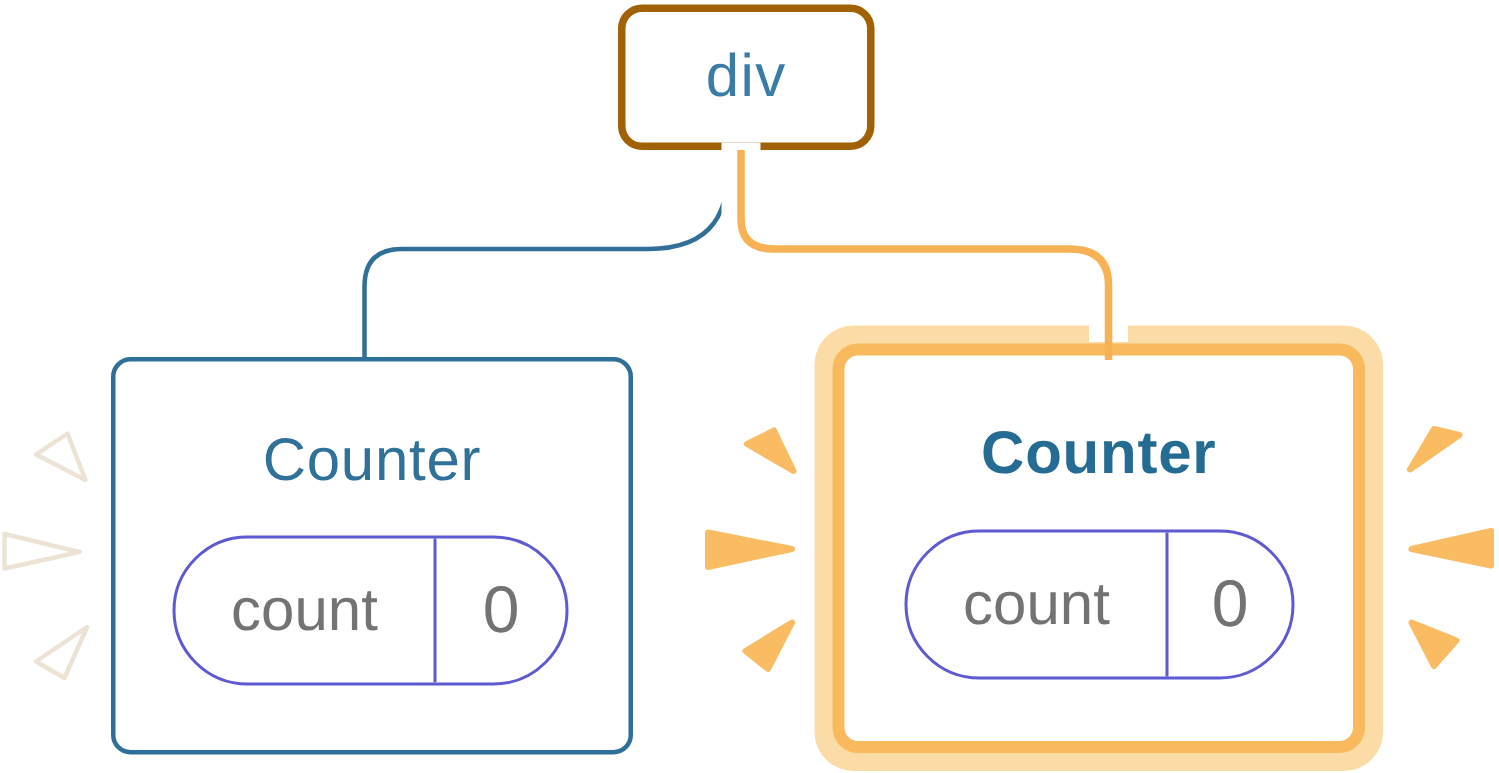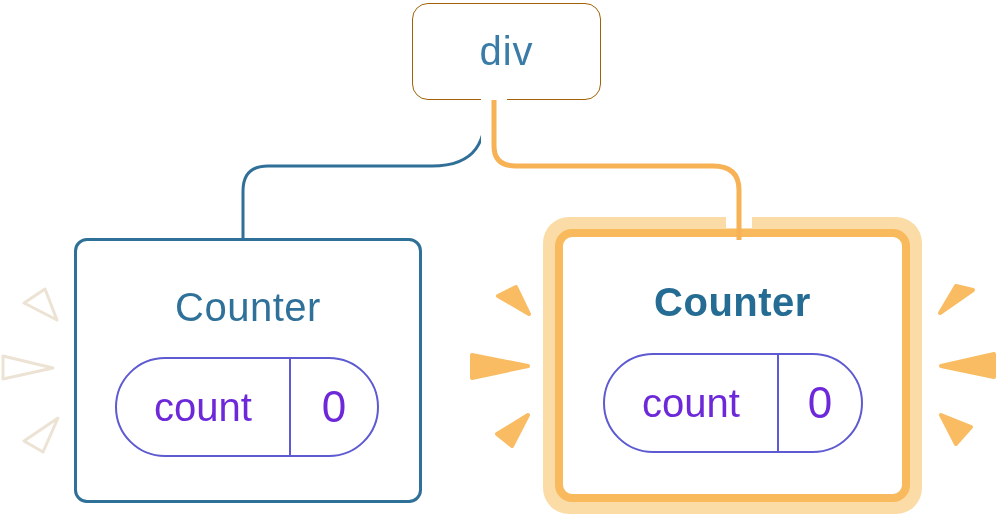--- a/index.html
+++ b/index.html
@@ -5,22 +5,22 @@
   html,body{margin:0;padding:0;background:#ffffff;}
   #stage{
     position:relative;
     width:999px;height:515px;
     background:#ffffff;
     font-family:"Liberation Sans", sans-serif;
     overflow:hidden;
   }
   
   .root-node{
-    position:absolute;left:412px;top:3px;width:189px;height:97px;
-    background:#ffffff;border:1px solid #a16207;border-radius:16px;
+    position:absolute;left:412px;top:3px;width:171px;height:97px;
+    background:#ffffff;border:5px solid #a16207;border-radius:16px;
     box-sizing:border-box;display:flex;align-items:center;justify-content:center;
     z-index:2;
   }
   .root-node .label{
     font-size:40px;font-weight:500;color:#3A7CA8;letter-spacing:1px;
   }
   
   .card-left{
     position:absolute;left:74px;top:238px;width:348px;height:265px;
     background:#ffffff;border:3px solid #2F7098;border-radius:13px;
@@ -49,21 +49,21 @@
   .state-pill{
     position:absolute;height:100px;
     border:2px solid #5D5AD2;border-radius:52px;
     box-sizing:border-box;background:#ffffff;
     display:grid;grid-template-columns:172px 1fr;
   }
   .card-left .state-pill{left:38px;top:116px;width:264px;}
   .card-right-inner .state-pill{left:40px;top:116px;width:260px;}
   .pill-seg{
     display:flex;align-items:center;justify-content:center;
-    color:#6d28d9;font-size:40px;
+    color:#737373;font-size:40px;
   }
   .pill-seg.value{
     border-left:2px solid #5D5AD2;font-size:44px;
   }
   
   .overlay{
     position:absolute;left:0;top:0;width:999px;height:515px;
     z-index:3;pointer-events:none;
   }
 </style>

